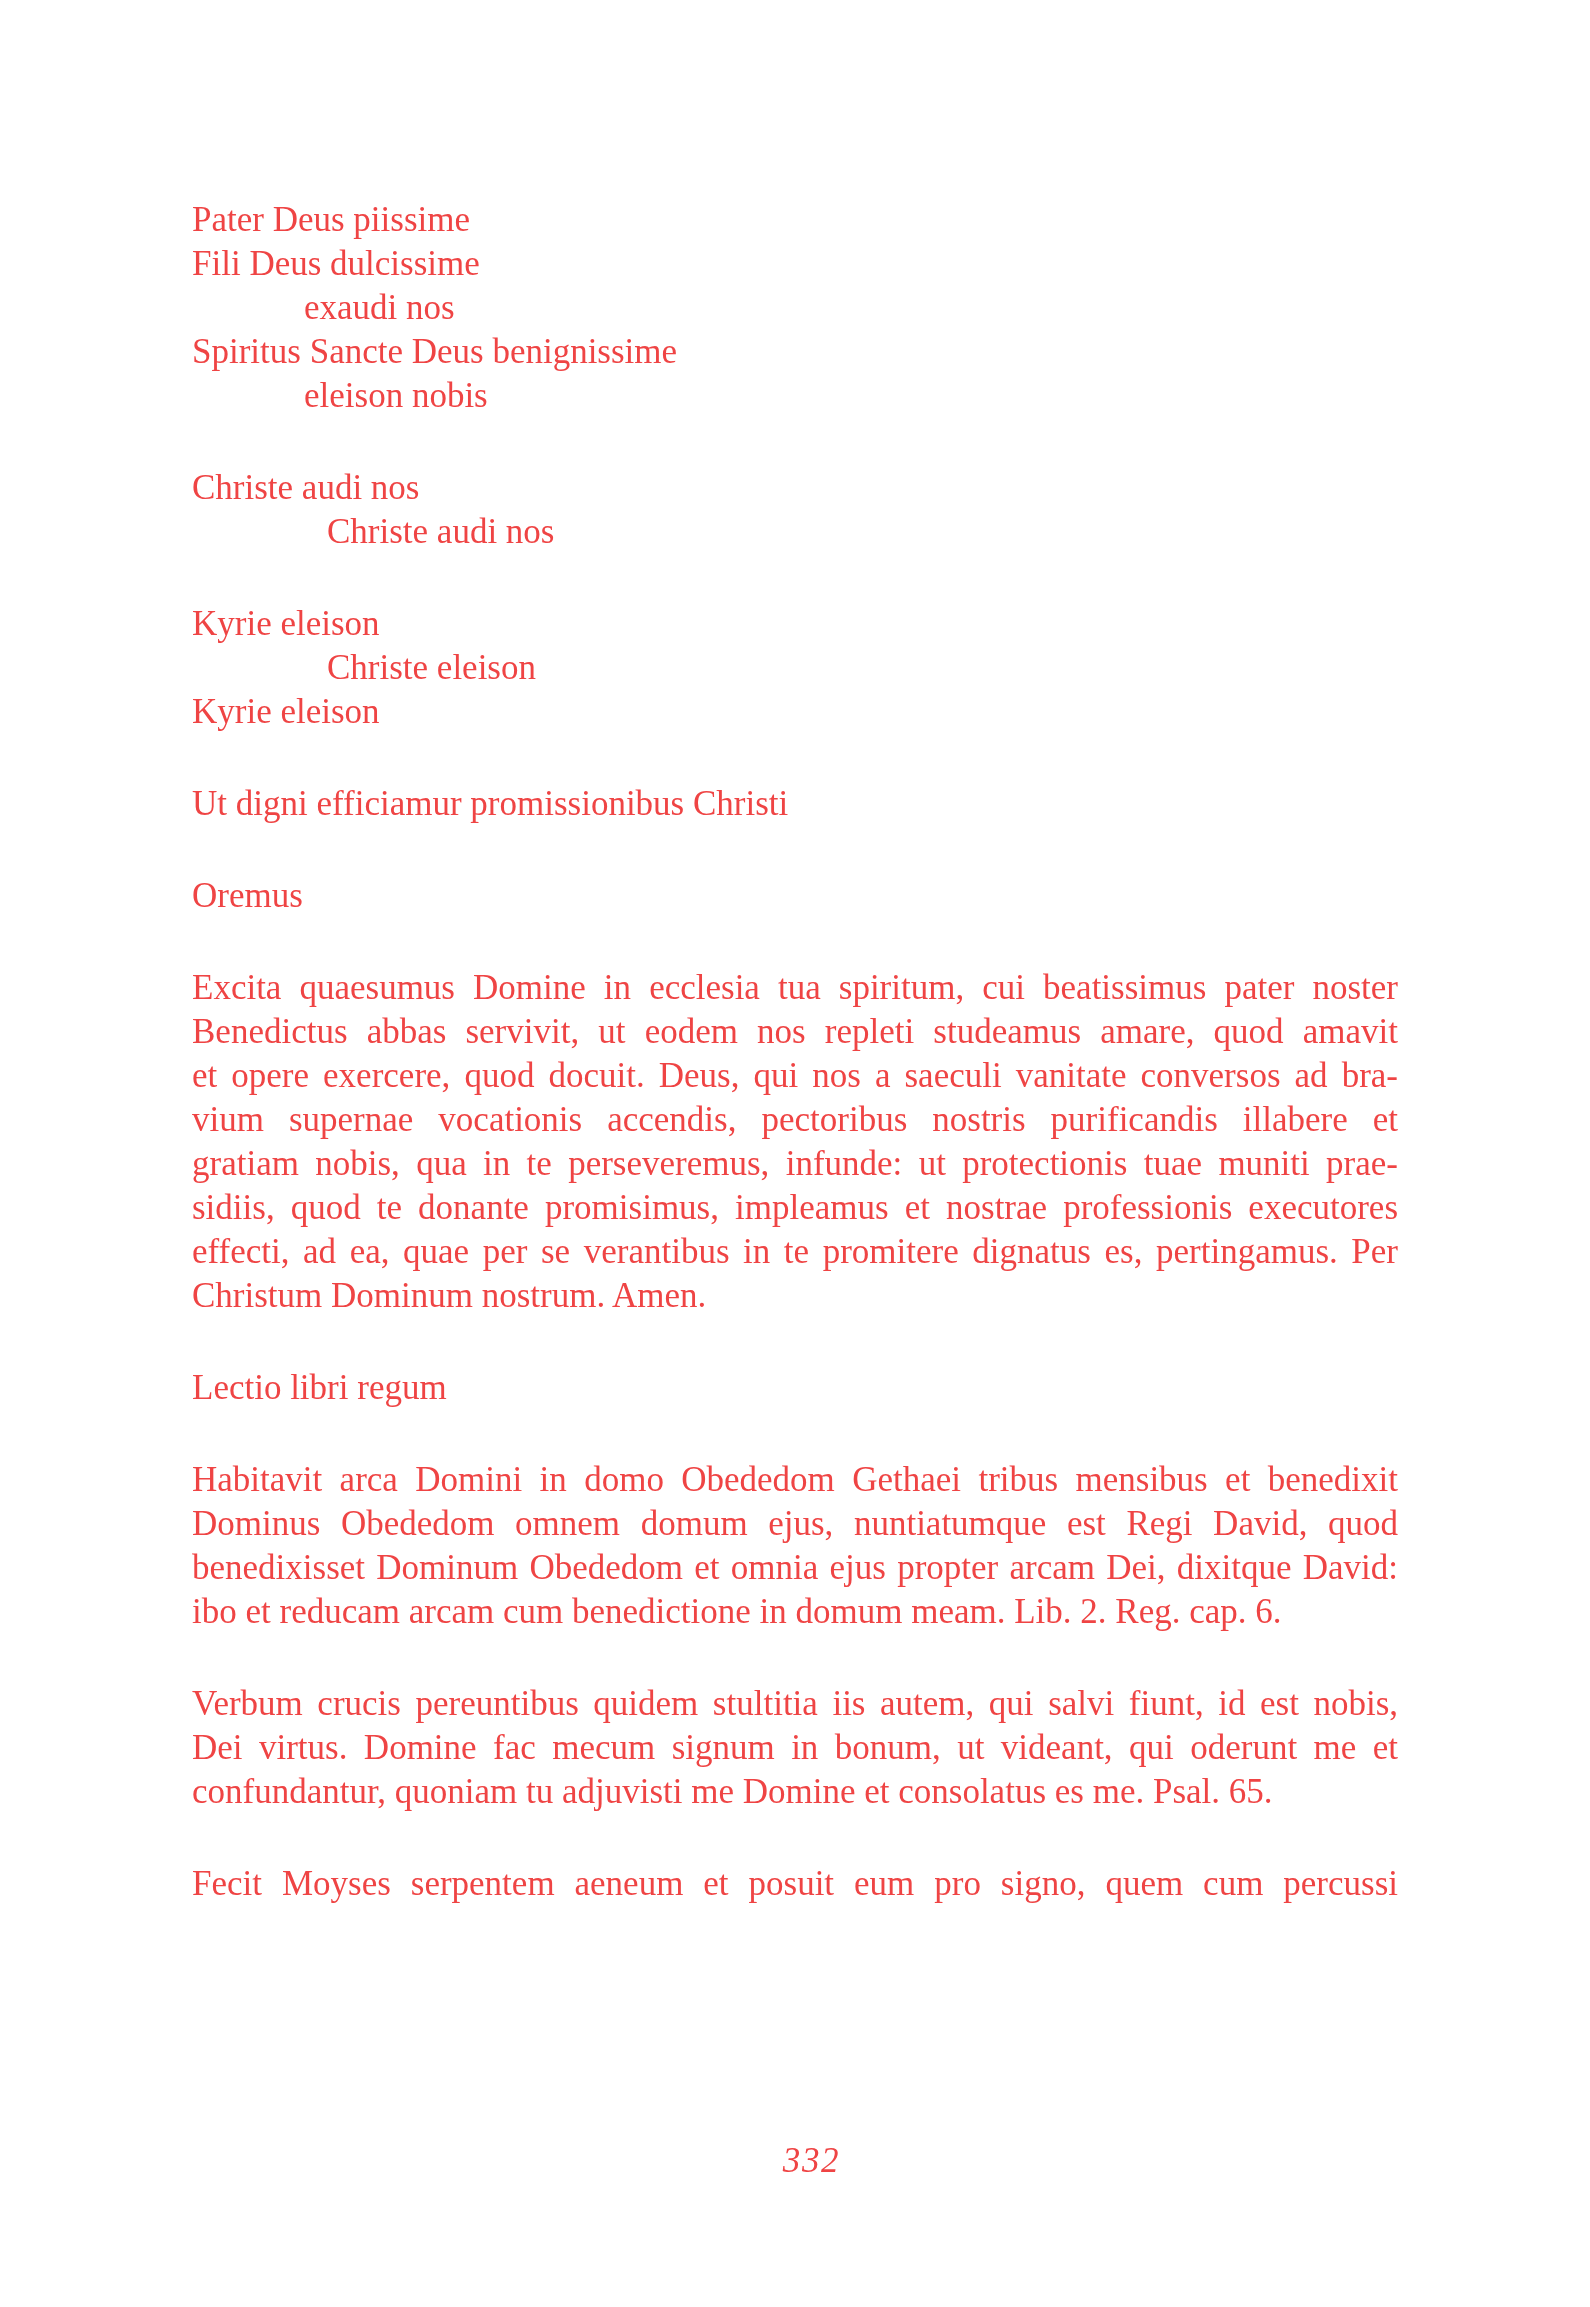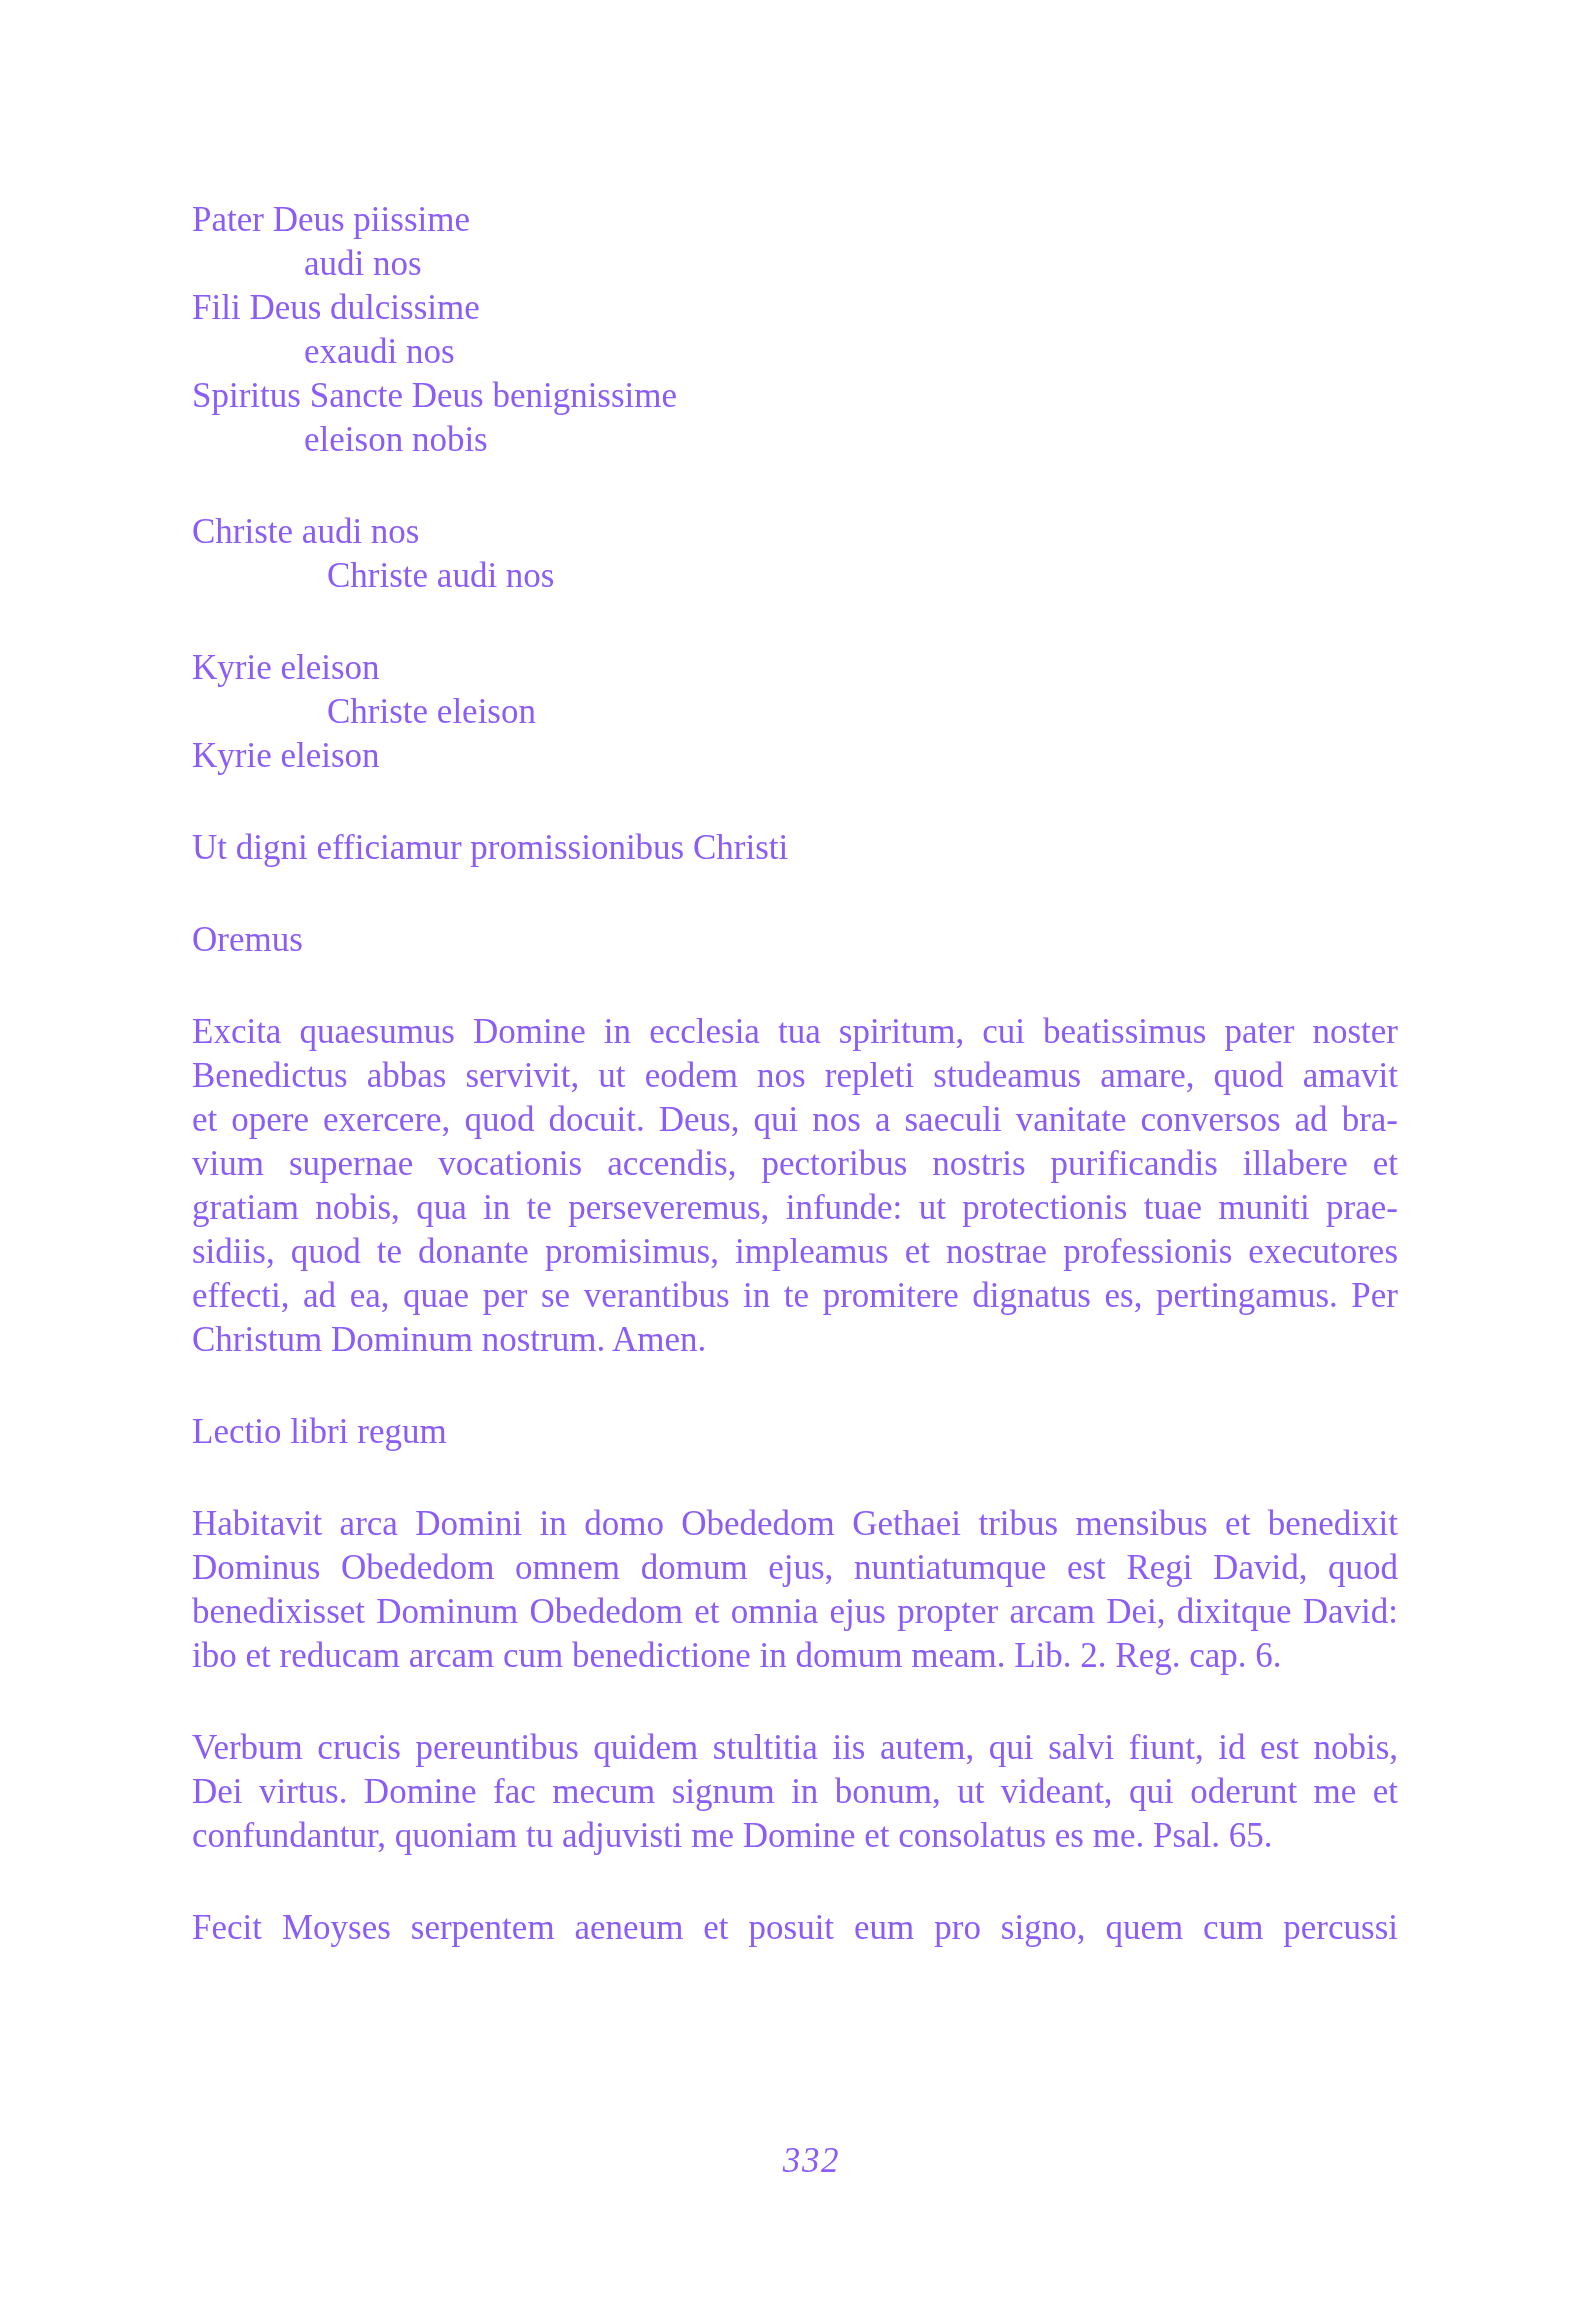--- a/index.html
+++ b/index.html
@@ -49,25 +49,24 @@
     text-align: center;
     font-size: 35px;
     font-style: italic;
     letter-spacing: 1.7px;
     margin-left: 16px;
   }
 </style>
 </head>
 <body>
 
-<div class="page" style="background: rgb(255, 255, 255); color: #8b5cf6;">
+<div class="page" style="background: rgb(255, 255, 255); color: #ef4444;">
   <div class="textblock">
 
   <div class="line">Pater Deus piissime</div>
-      <div class="line i1">audi nos</div>
       <div class="line">Fili Deus dulcissime</div>
       <div class="line i1">exaudi nos</div>
       <div class="line">Spiritus Sancte Deus benignissime</div>
       <div class="line i1">eleison nobis</div>
       <div class="line blank"></div>
       <div class="line">Christe audi nos</div>
       <div class="line i2">Christe audi nos</div>
       <div class="line blank"></div>
       <div class="line">Kyrie eleison</div>
       <div class="line i2">Christe eleison</div>

